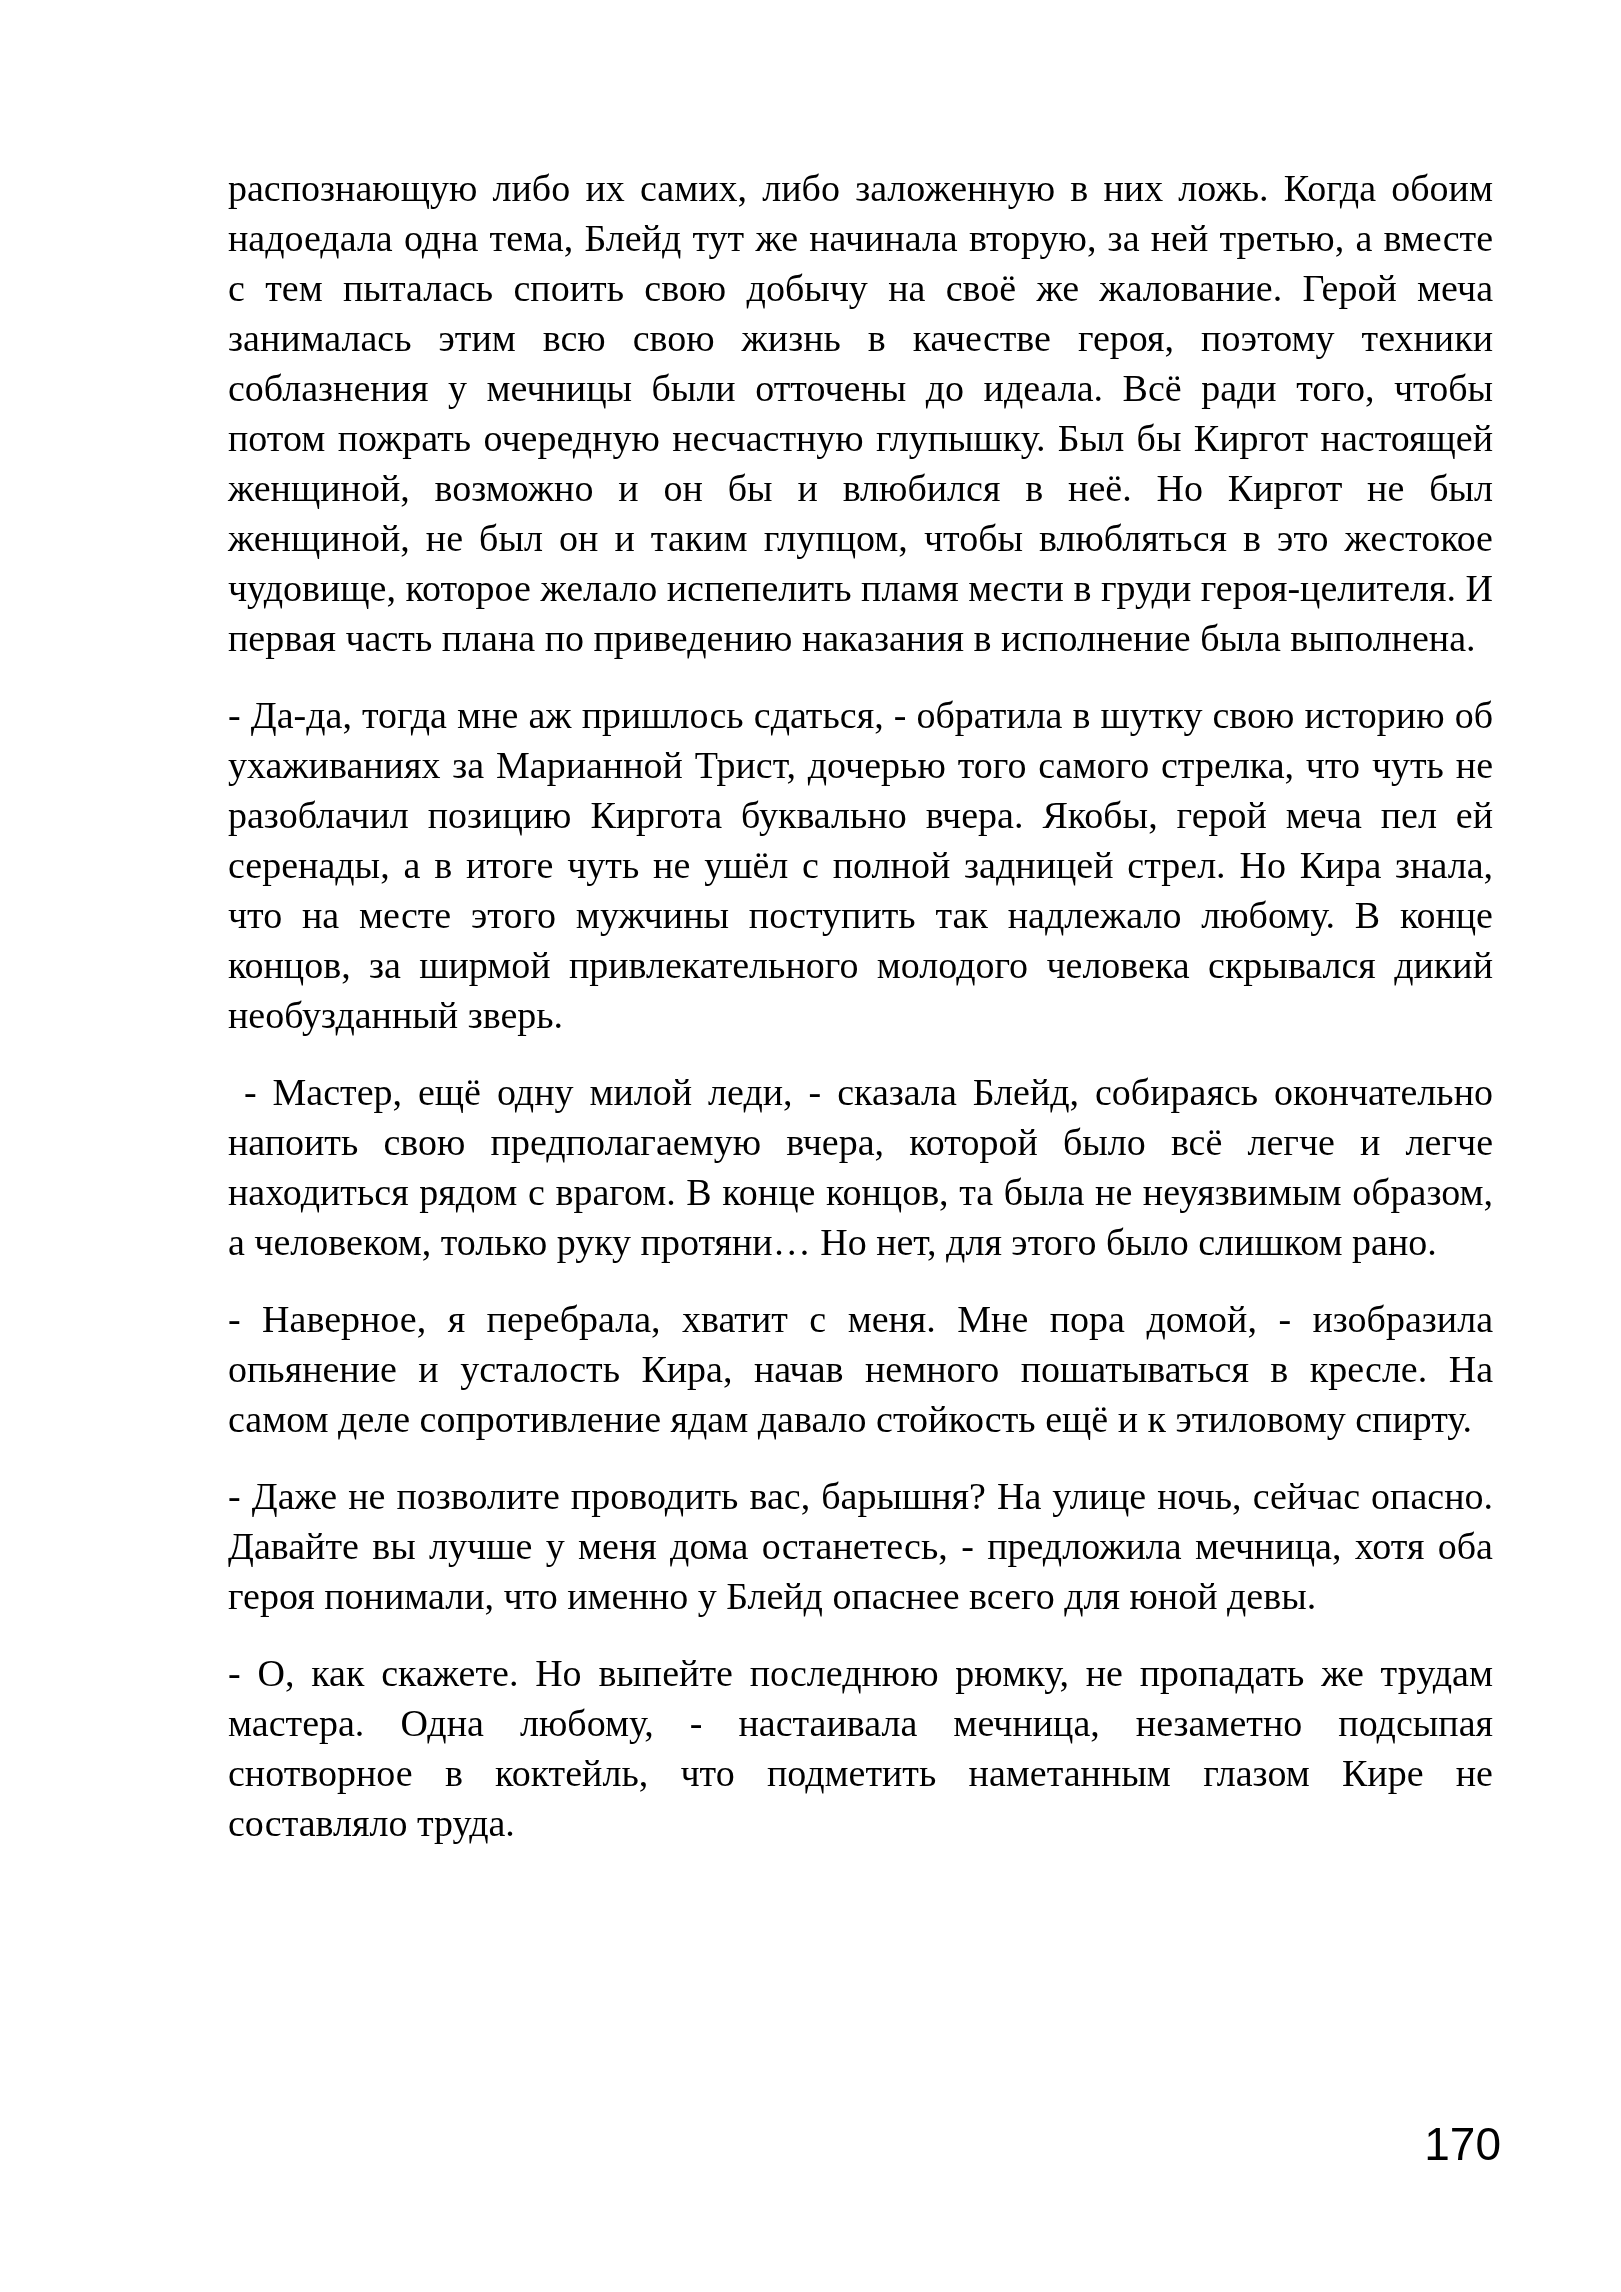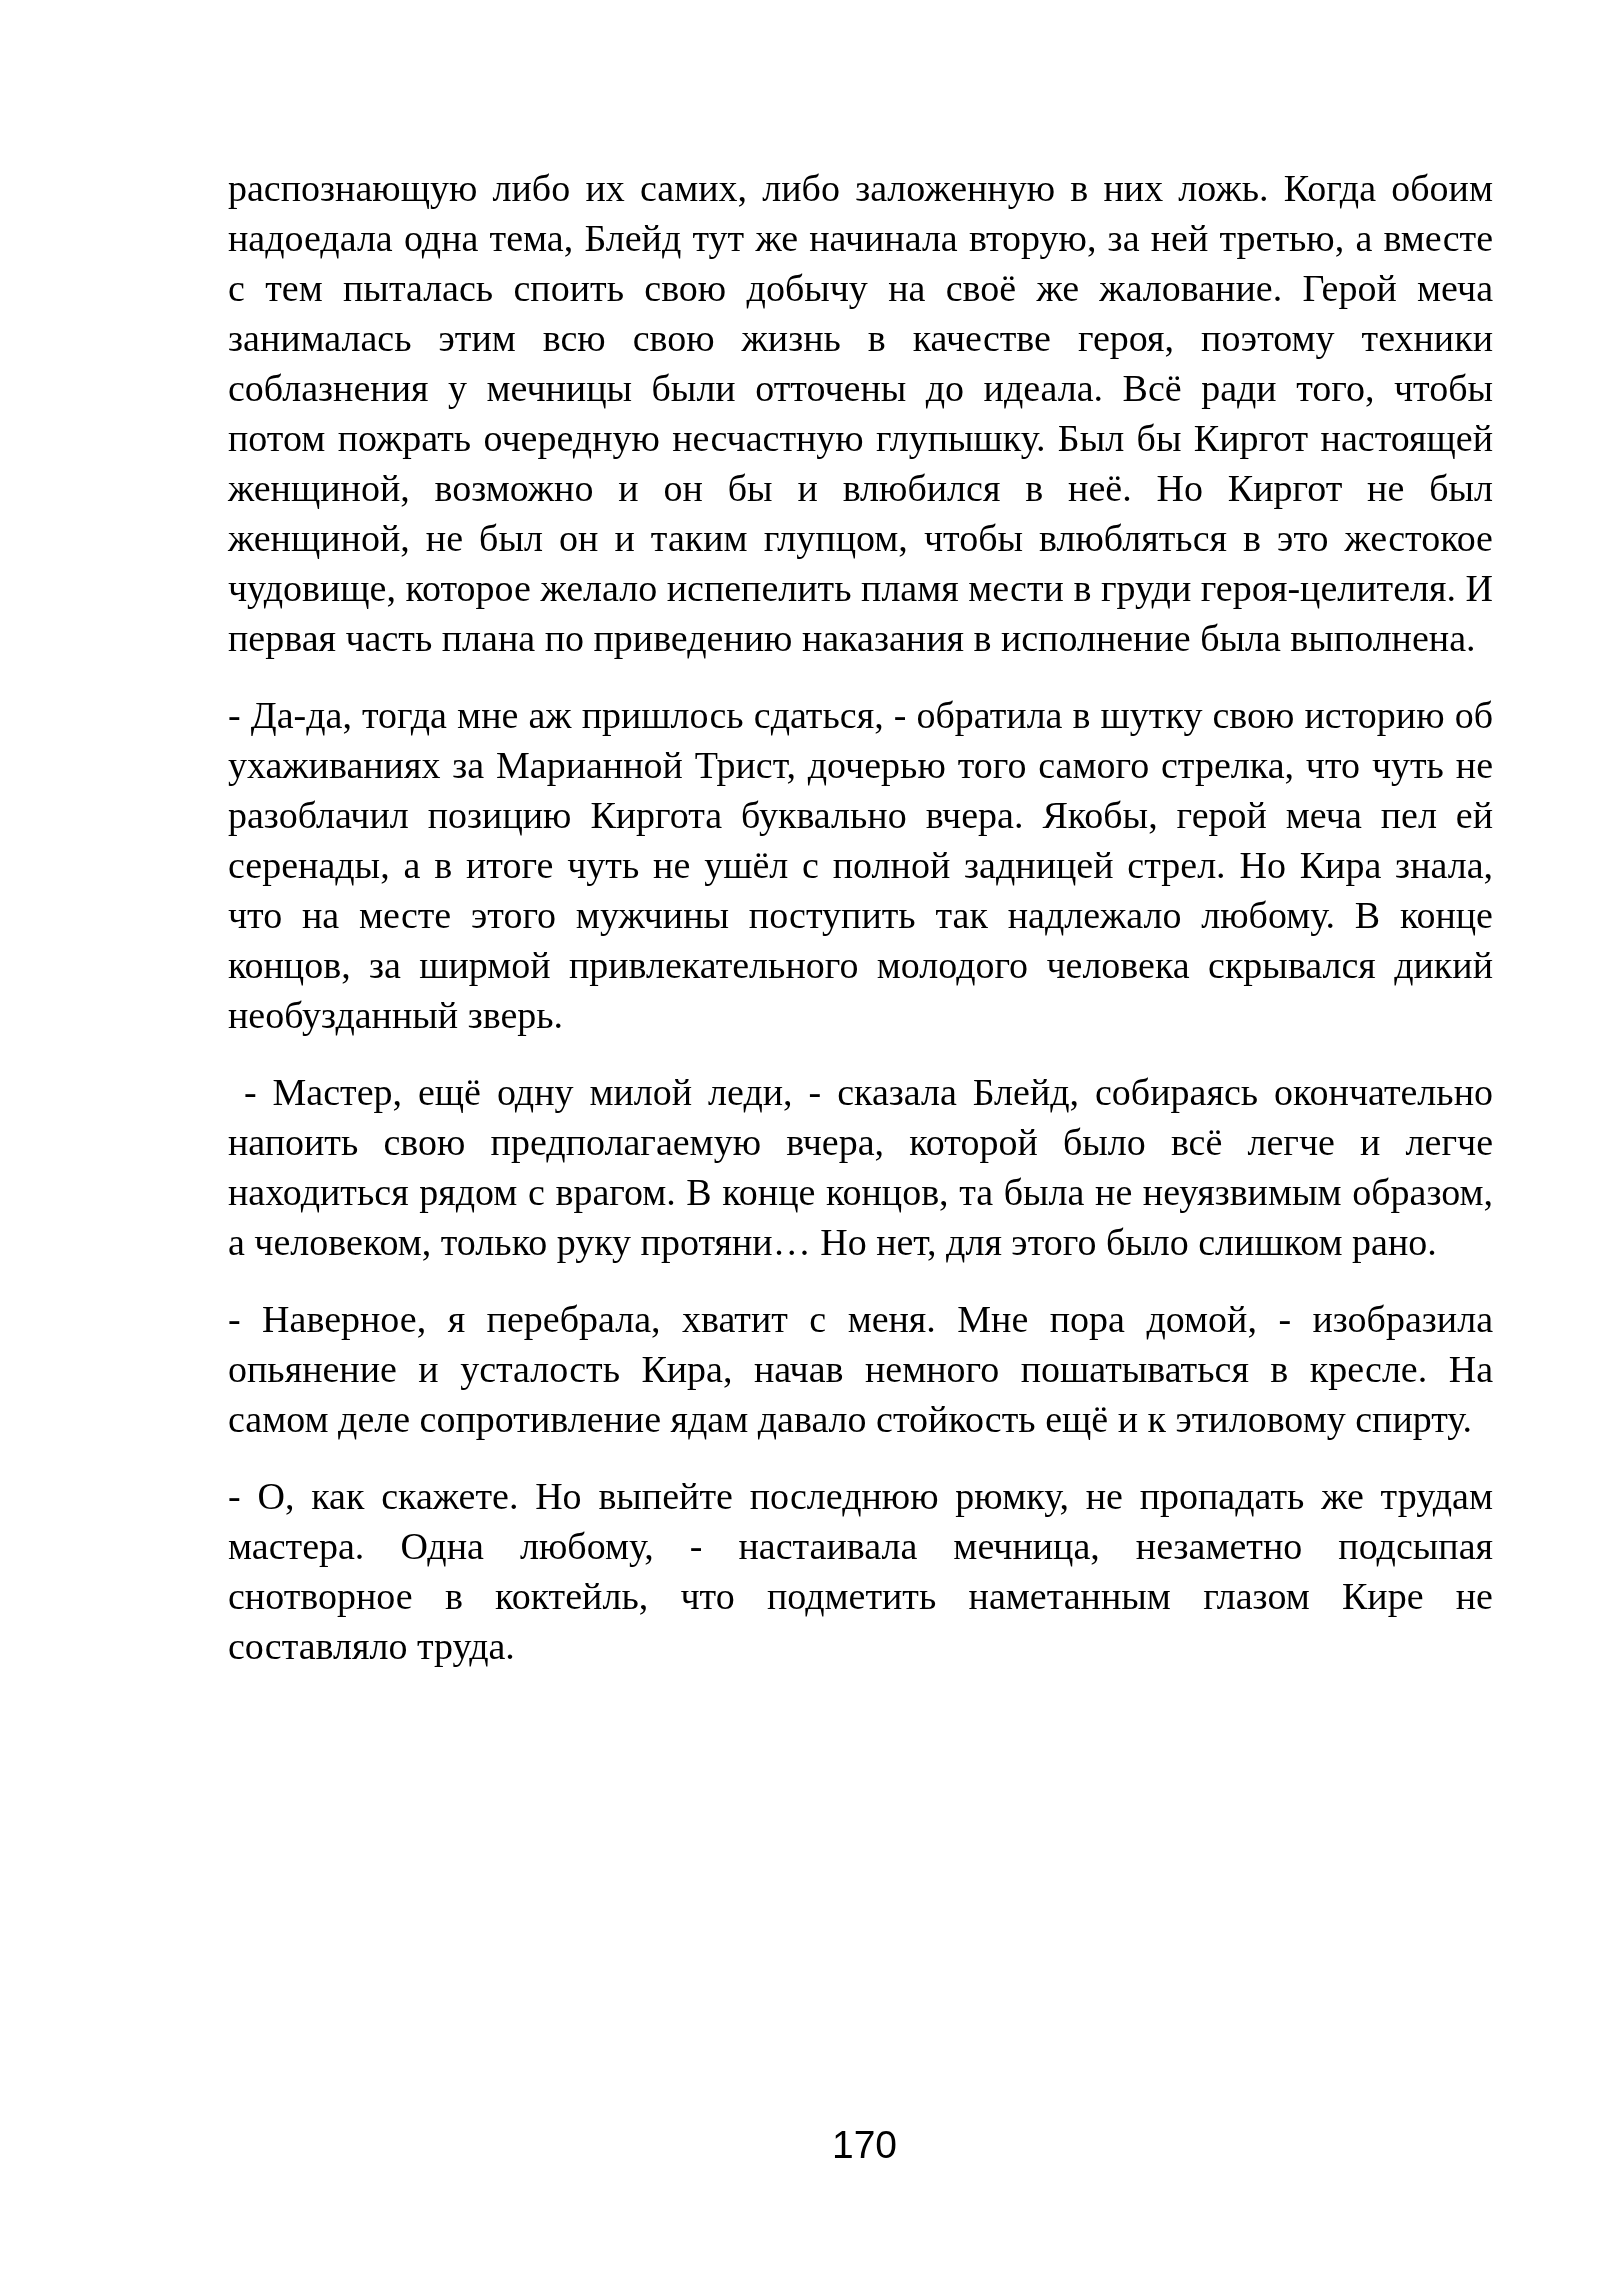--- a/index.html
+++ b/index.html
@@ -28,33 +28,34 @@
     line-height: 50px;
     color: #000000;
     text-align: justify;
     white-space: pre-wrap;
   }
   .page-number {
     position: absolute;
     top: 2125px;
     left: 228px;
     width: 1273px;
-    text-align: center;
+    text-align: right;
     font-family: "Liberation Sans", "DejaVu Sans", sans-serif;
-    font-size: 39px;
+    font-size: 46px;
     line-height: 39px;
     color: #000000;
   }
 </style>
 </head>
 <body>
 
 <div class="page">
   <div class="text-block">
     <p>распознающую либо их самих, либо заложенную в них ложь. Когда обоим надоедала одна тема, Блейд тут же начинала вторую, за ней третью, а вместе с тем пыталась споить свою добычу на своё же жалование. Герой меча занималась этим всю свою жизнь в качестве героя, поэтому техники соблазнения у мечницы были отточены до идеала. Всё ради того, чтобы потом пожрать очередную несчастную глупышку. Был бы Киргот настоящей женщиной, возможно и он бы и влюбился в неё. Но Киргот не был женщиной, не был он и таким глупцом, чтобы влюбляться в это жестокое чудовище, которое желало испепелить пламя мести в груди героя-целителя. И первая часть плана по приведению наказания в исполнение была выполнена.</p>
     <p>- Да-да, тогда мне аж пришлось сдаться, - обратила в шутку свою историю об ухаживаниях за Марианной Трист, дочерью того самого стрелка, что чуть не разоблачил позицию Киргота буквально вчера. Якобы, герой меча пел ей серенады, а в итоге чуть не ушёл с полной задницей стрел. Но Кира знала, что на месте этого мужчины поступить так надлежало любому. В конце концов, за ширмой привлекательного молодого человека скрывался дикий необузданный зверь.</p>
     <p> - Мастер, ещё одну милой леди, - сказала Блейд, собираясь окончательно напоить свою предполагаемую вчера, которой было всё легче и легче находиться рядом с врагом. В конце концов, та была не неуязвимым образом, а человеком, только руку протяни… Но нет, для этого было слишком рано.</p>
     <p>- Наверное, я перебрала, хватит с меня. Мне пора домой, - изобразила опьянение и усталость Кира, начав немного пошатываться в кресле. На самом деле сопротивление ядам давало стойкость ещё и к этиловому спирту.</p>
+    <p>- Даже не позволите проводить вас, барышня? На улице ночь, сейчас опасно. Давайте вы лучше у меня дома останетесь, - предложила мечница, хотя оба героя понимали, что именно у Блейд опаснее всего для юной девы.</p>
     <p>- О, как скажете. Но выпейте последнюю рюмку, не пропадать же трудам мастера. Одна любому, - настаивала мечница, незаметно подсыпая снотворное в коктейль, что подметить наметанным глазом Кире не составляло труда.</p>
   </div>
   <div class="page-number">170</div>
 </div>
 
 
 </body></html>

